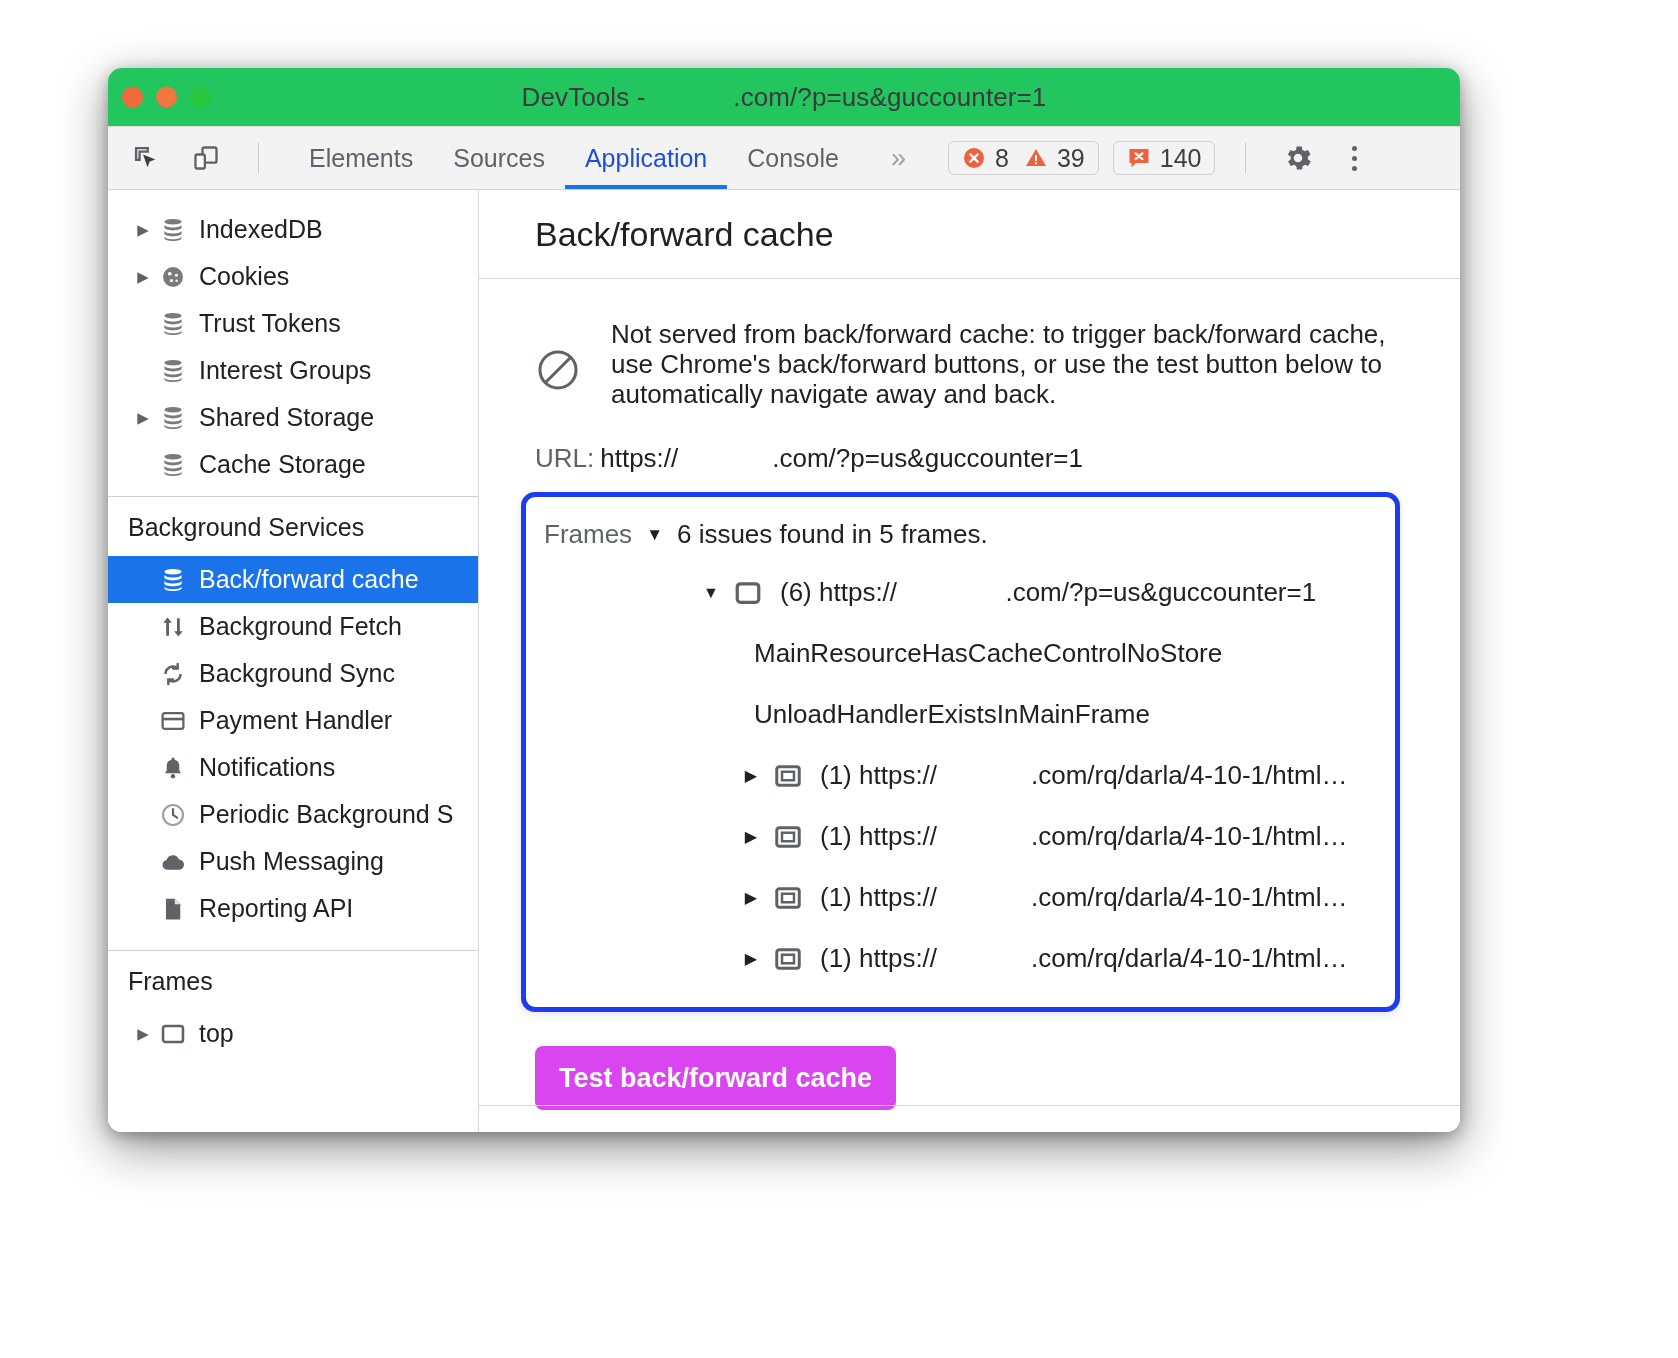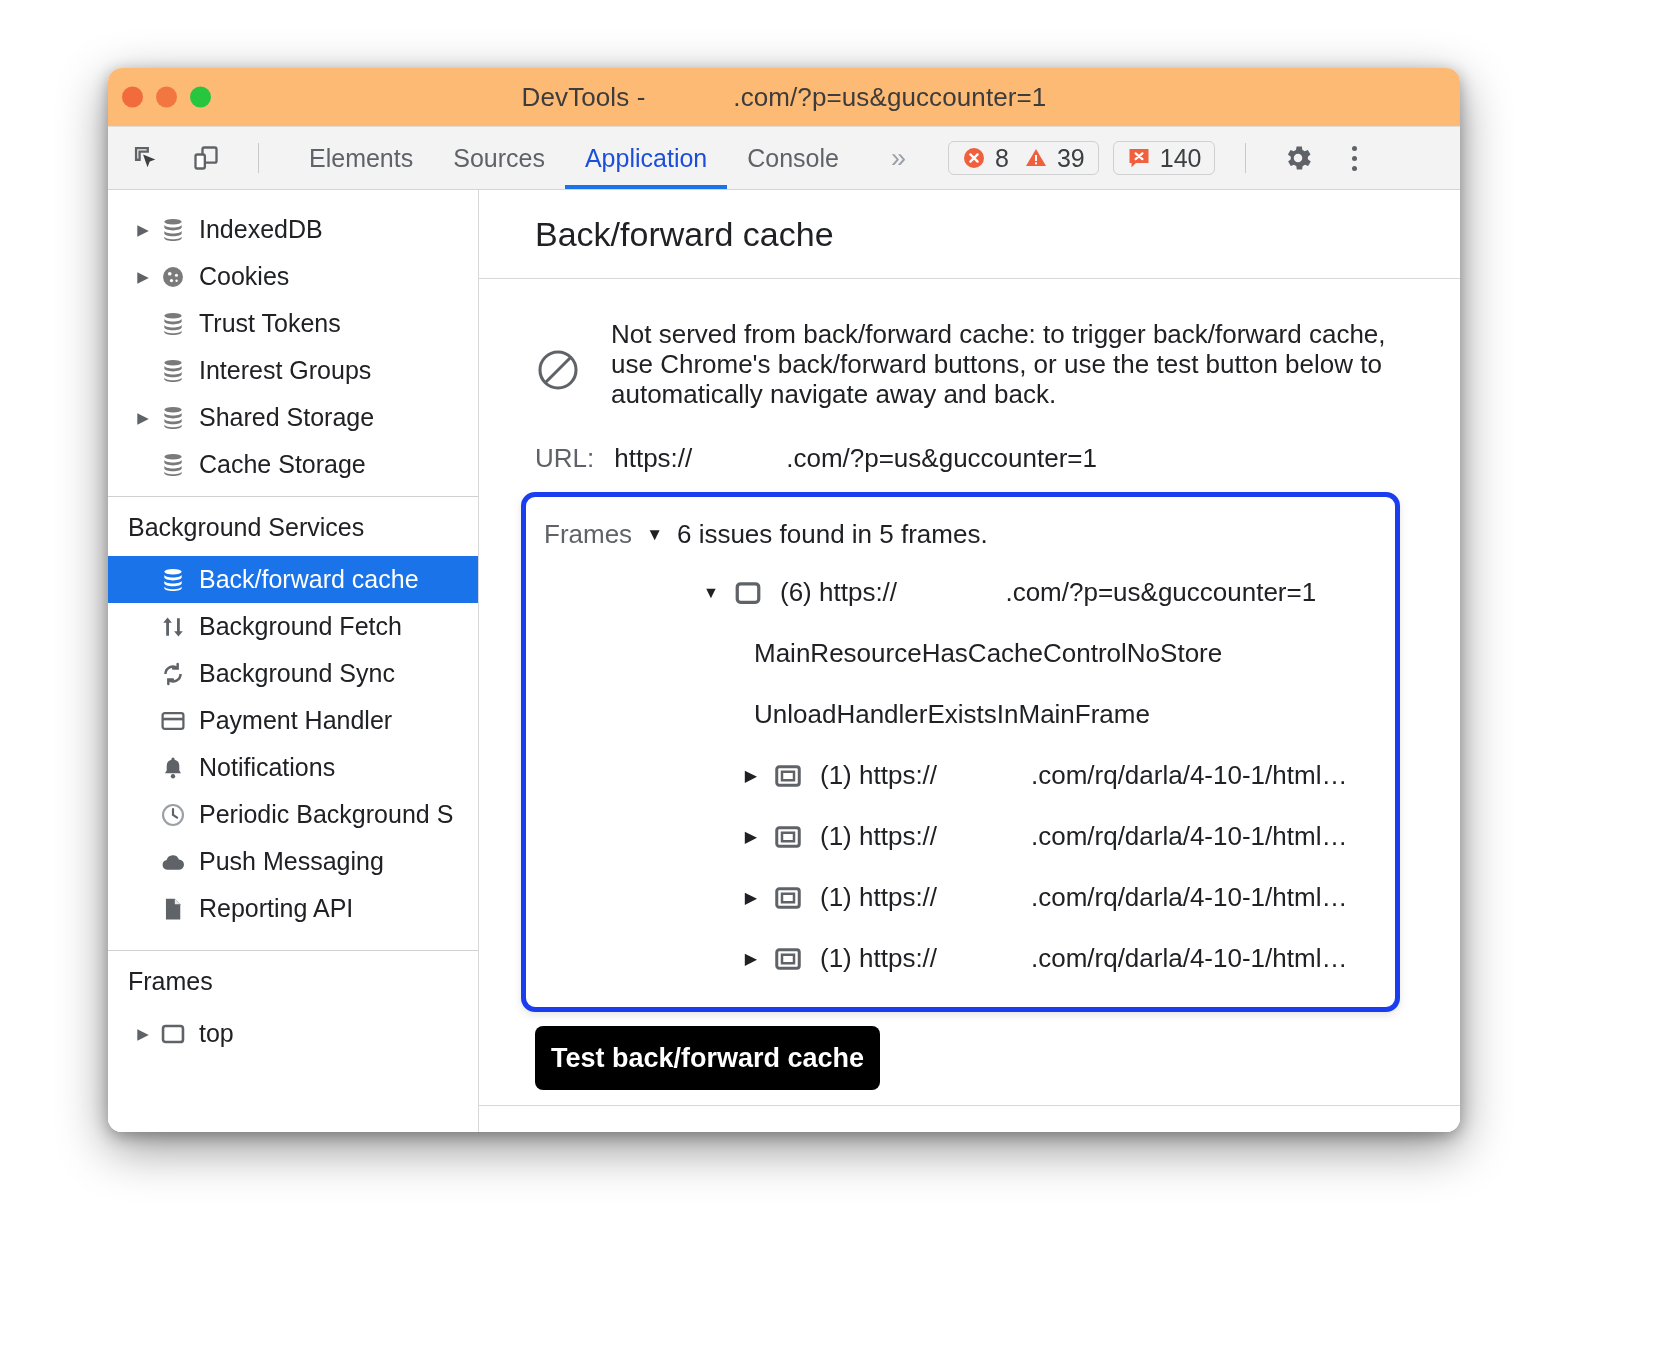--- a/index.html
+++ b/index.html
@@ -31,21 +31,21 @@
     box-shadow: 0 16px 50px rgba(0,0,0,0.42), 0 4px 16px rgba(0,0,0,0.30);
     overflow: hidden;
     display: flex;
     flex-direction: column;
   }
 
   
   .titlebar {
     height: 58px;
     flex: 0 0 58px;
-    background: #fdba74;
+    background: #22c55e;
     position: relative;
     display: flex;
     align-items: center;
     border-bottom: 1px solid #e3dbd6;
   }
   .traffic {
     position: absolute;
     left: 14px;
     top: 50%;
     transform: translateY(-50%);
@@ -246,21 +246,21 @@
 
   .url-row {
     display: flex;
     align-items: baseline;
     margin: 34px 0 0 0;
     padding-left: 56px;
     font-size: 26px;
     color: #202124;
     white-space: pre;
   }
-  .url-label { color: #5f6368; margin-right: 20px; }
+  .url-label { color: #5f6368; margin-right: 6px; }
 
   .frames-box {
     margin: 18px 0 0 42px;
     margin-right: 60px;
     border: 5px solid #1a3df0;
     border-radius: 14px;
     background: #ffffff;
     padding: 14px 0 18px 0;
     box-shadow: 0 3px 8px rgba(0,0,0,0.10);
     overflow: hidden;
@@ -303,28 +303,28 @@
     height: 61px;
     display: flex;
     align-items: center;
     padding-left: 228px;
     white-space: nowrap;
   }
   .indent-l1 { padding-left: 168px; }
   .indent-l2 { padding-left: 208px; }
 
   .test-btn {
-    margin: 14px 0 0 56px;
-    background: #000000;
+    margin: 34px 0 0 56px;
+    background: #d946ef;
     color: #fff;
     border: none;
     border-radius: 8px;
     font-size: 27px;
     font-weight: bold;
-    padding: 0 16px;
+    padding: 0 24px;
     height: 64px;
     cursor: pointer;
     font-family: "Liberation Sans", sans-serif;
     display: inline-flex;
     align-items: center;
   }
   .panel-footer-line {
     position: absolute;
     left: 0; right: 0; bottom: 26px;
     height: 1px;

